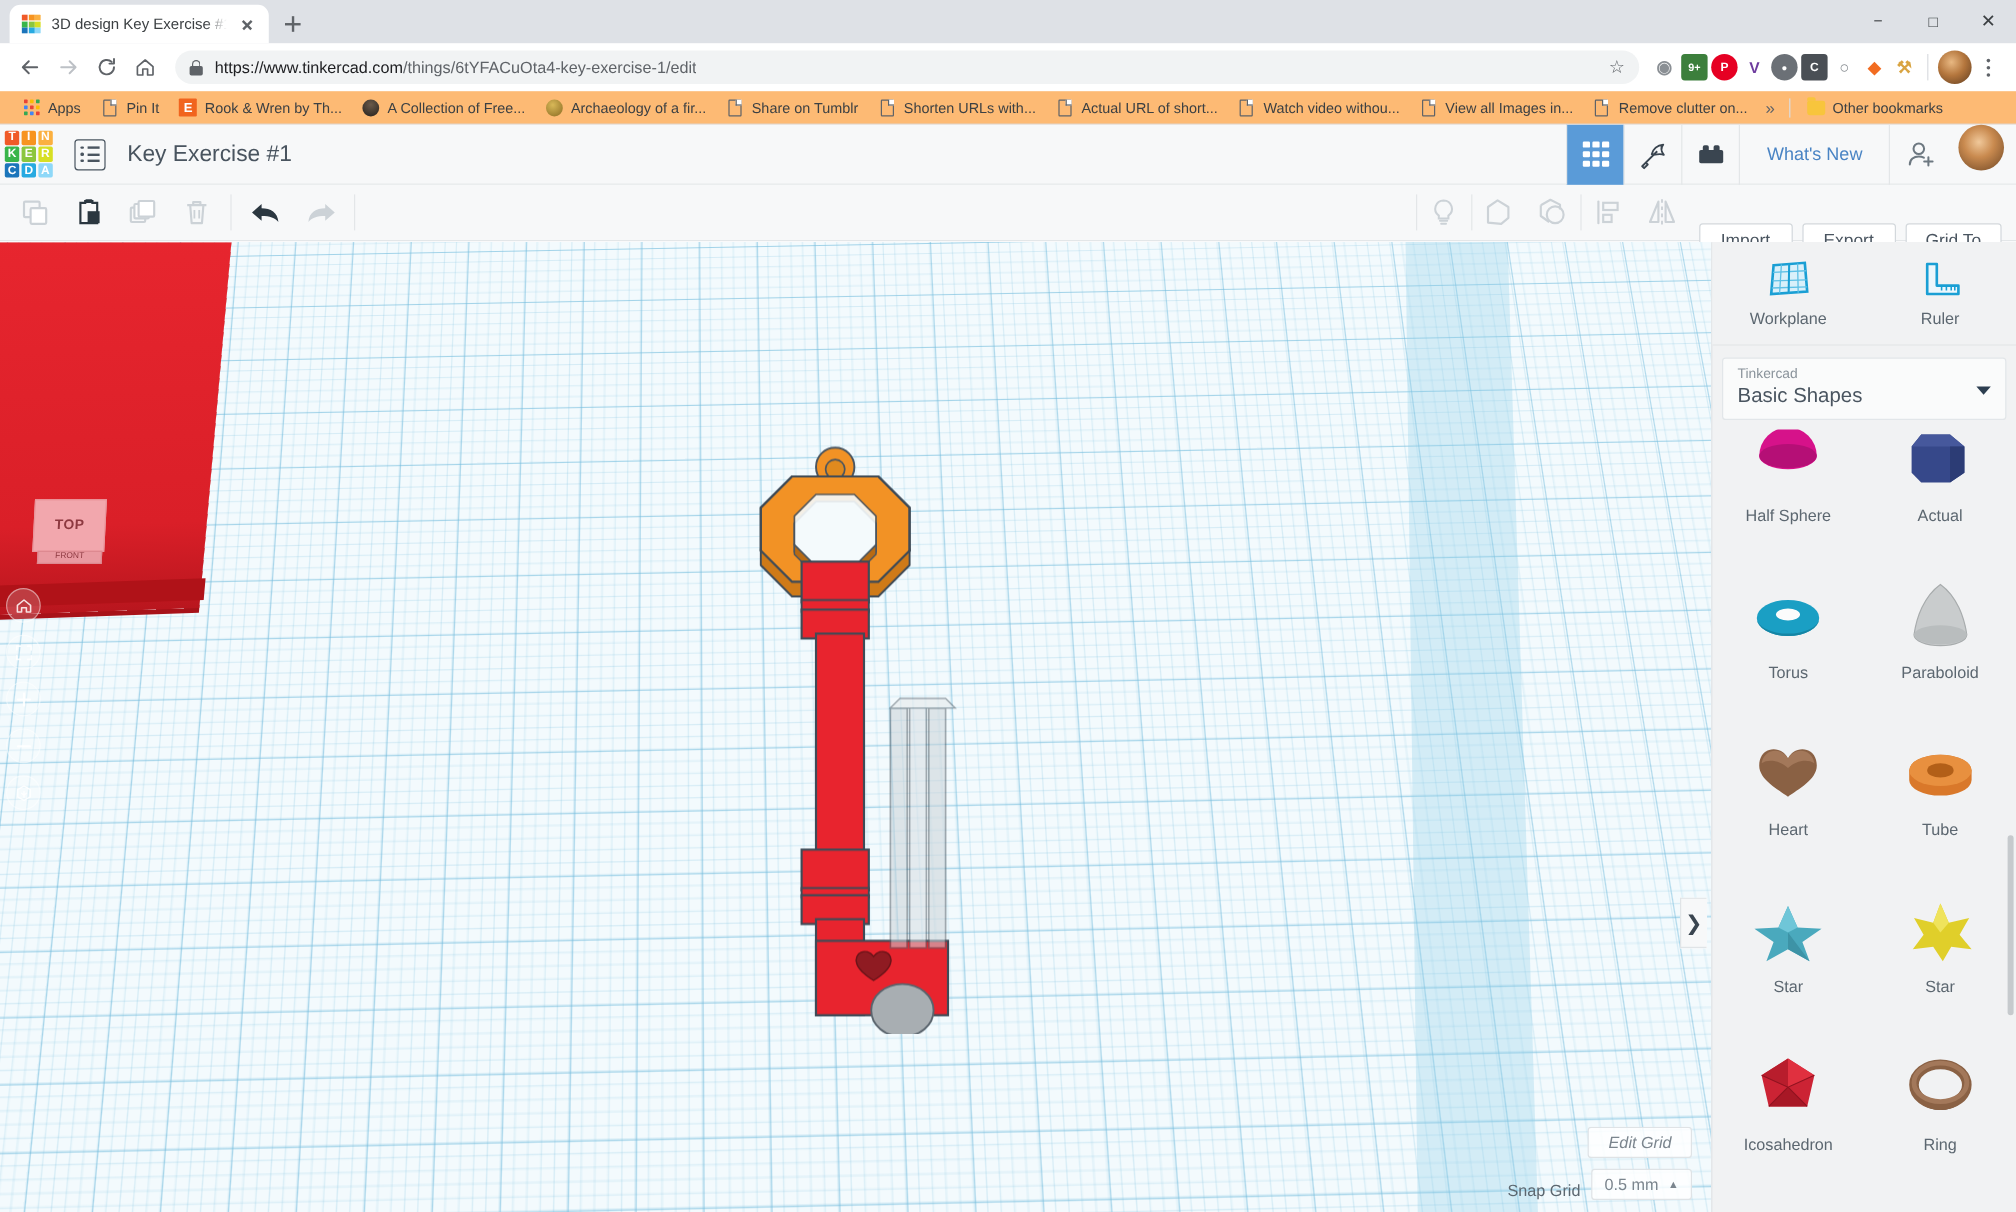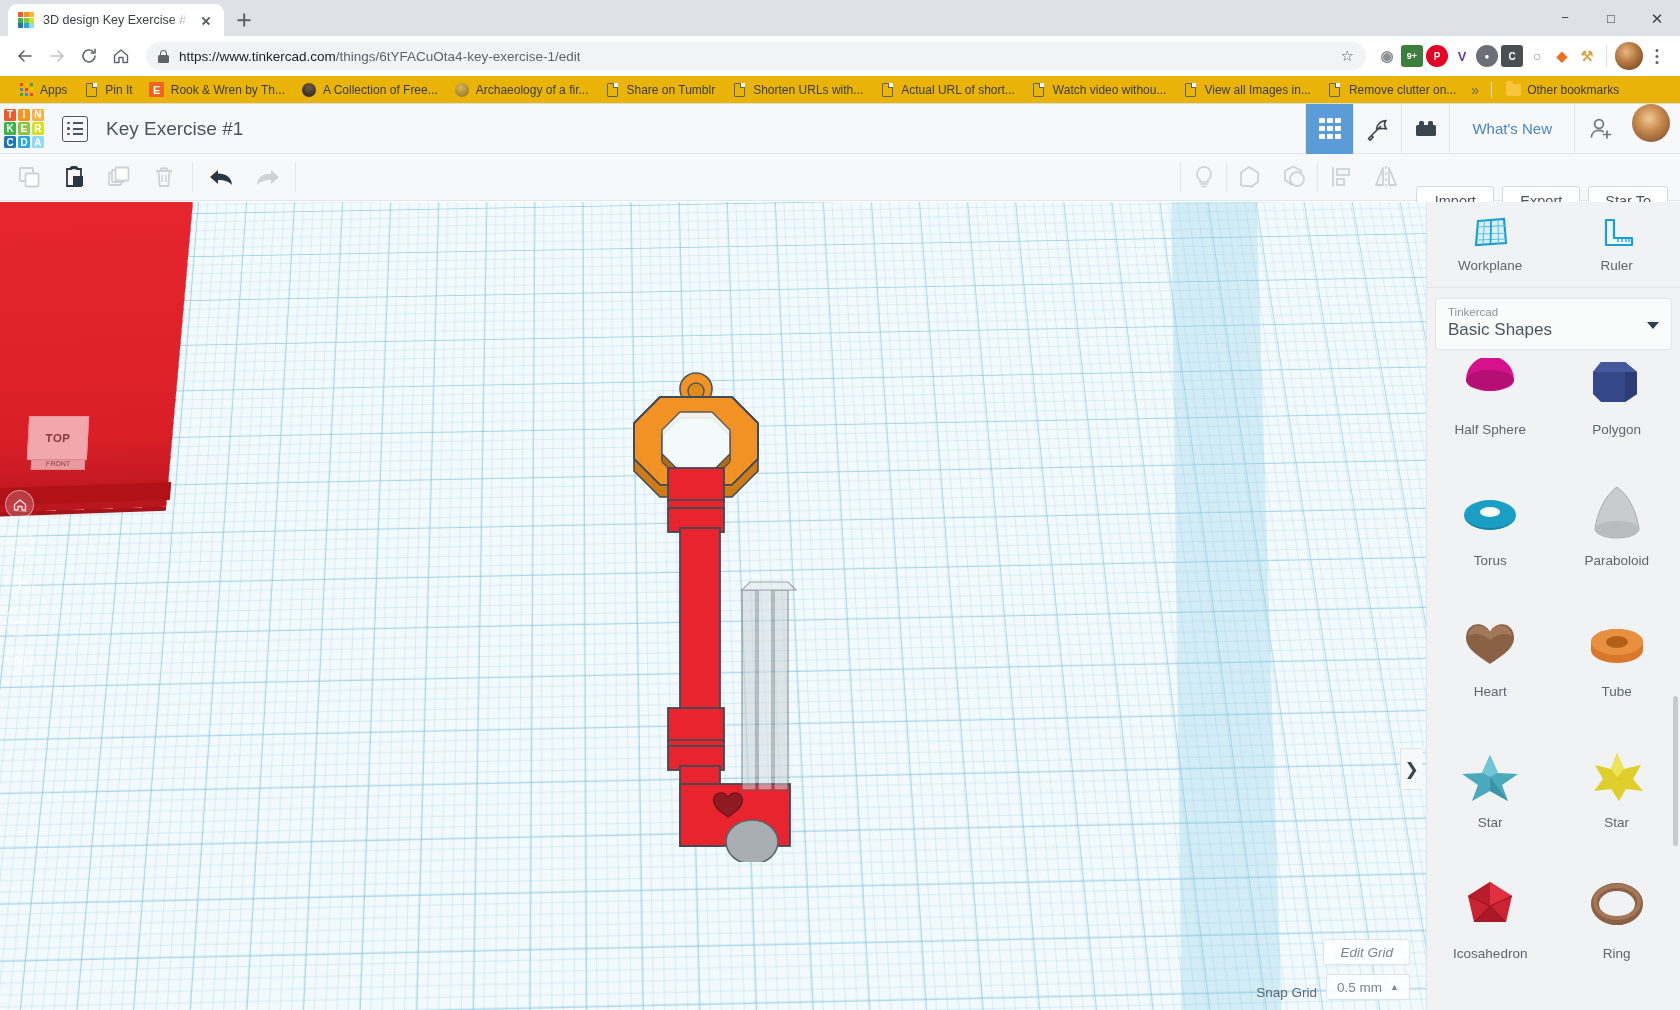--- a/index.html
+++ b/index.html
@@ -87,21 +87,21 @@
   .ext-sep { width:1px; height:22px; background:#dadce0; margin:0 5px; }
   .avatar-btn {
     width: 28px; height:28px; border-radius:50%; overflow:hidden; flex:0 0 28px;
     background: radial-gradient(circle at 40% 35%, #e8b882 0%, #b4763d 45%, #5d3b1f 100%);
   }
   .menu-dots { width:22px; height:28px; position:relative; }
   .menu-dots i { position:absolute; left:50%; width:3px; height:3px; border-radius:50%; background:#5f6368; transform:translateX(-50%); }
   .menu-dots i:nth-child(1){ top:7px; } .menu-dots i:nth-child(2){ top:13px; } .menu-dots i:nth-child(3){ top:19px; }
 
   .bookmarks {
-    height: 28px; background:#eab308; display:flex; align-items:center;
+    height: 28px; background:#fdba74; display:flex; align-items:center;
     padding: 0 10px; gap: 0px; font-size: 12px; color:#3c4043;
     border-bottom: 1px solid #dadce0;
     text-align: right;
   }
   .bm { display:flex; align-items:center; gap:6px; padding: 3px 8px; border-radius:4px; white-space:nowrap; }
   .bm-ico { width:16px; height:16px; flex:0 0 16px; display:flex; align-items:center; justify-content:center; }
   .doc-ico { width:11px; height:14px; border:1.2px solid #5f6368; border-radius:1px; position:relative; }
   .doc-ico:after { content:""; position:absolute; right:-1px; top:-1px; width:4px; height:4px; background:#fff; border-left:1.2px solid #5f6368; border-bottom:1.2px solid #5f6368; }
   .apps-ico { display:grid; grid-template-columns:repeat(3,3px); grid-template-rows:repeat(3,3px); gap:2px; }
   .apps-ico i { display:block; border-radius:0.5px; }
@@ -602,21 +602,21 @@
         </div>
         <div class="tb-btn">
           <svg width="28" height="26" viewBox="0 0 28 26">
               <path d="M11 4L4 21h7z" stroke="#ccd2d7" stroke-width="1.8" fill="none" stroke-linejoin="round"></path>
               <path d="M17 4l7 17h-7z" stroke="#ccd2d7" stroke-width="1.8" fill="none" stroke-linejoin="round"></path>
               <path d="M14 2v22" stroke="#ccd2d7" stroke-width="1.6" stroke-dasharray="3 3"></path>
             </svg>
         </div>
         <div class="tc-btn-outline">Import</div>
         <div class="tc-btn-outline">Export</div>
-        <div class="tc-btn-outline last">Star To</div>
+        <div class="tc-btn-outline last">Grid To</div>
       </div>
     </div>
 
     <div class="canvas">
       <div class="workplane"></div>
       <div class="wp-edge"></div>
 
       <div class="redslab"></div>
       <div class="redslab-side"></div>
 
@@ -758,21 +758,21 @@
           </div>
 
           <div class="shape-cell">
             <div class="shape-art">
               <svg width="72" height="62" viewBox="0 0 72 62">
                   <polygon points="20,12 44,12 56,22 56,44 44,52 20,52 12,44 12,22" fill="#36488a"></polygon>
                   <polygon points="20,12 44,12 56,22 44,22 20,22 12,22" fill="#46589c"></polygon>
                   <polygon points="44,22 56,22 56,44 44,52" fill="#2c3c75"></polygon>
                 </svg>
             </div>
-            <div class="shape-label">Polygon</div>
+            <div class="shape-label">Actual</div>
           </div>
 
           <div class="shape-cell">
             <div class="shape-art">
               <svg width="72" height="62" viewBox="0 0 72 62">
                   <ellipse cx="36" cy="34" rx="26" ry="15" fill="#1a9fc4"></ellipse>
                   <ellipse cx="36" cy="31" rx="10" ry="5" fill="#fbfcfc"></ellipse>
                   <path d="M10,34 a26,15 0 0 0 52,0 a26,13 0 0 1 -52,0z" fill="#1585a4"></path>
                 </svg>
             </div>

